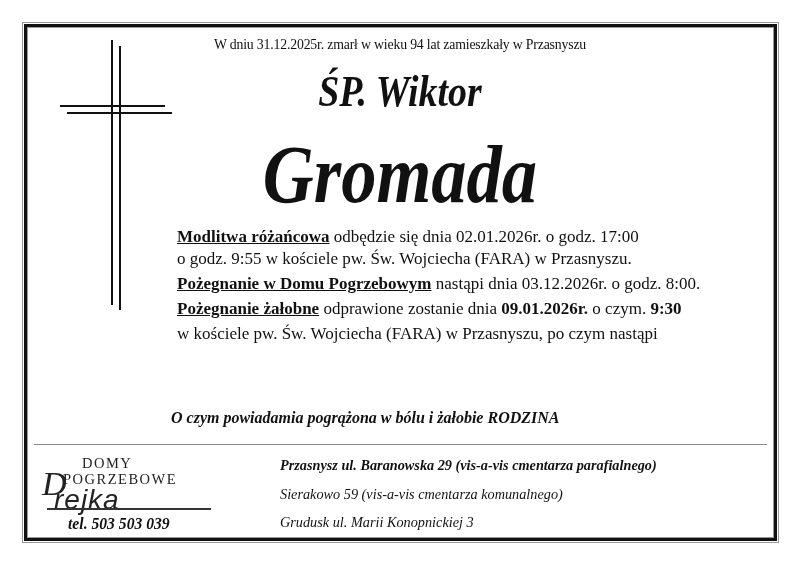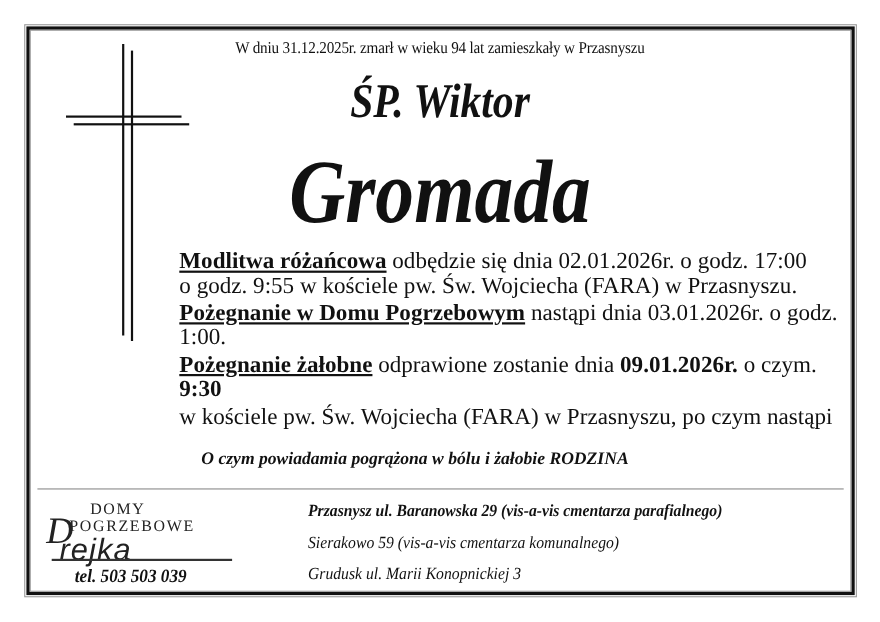--- a/index.html
+++ b/index.html
@@ -4,26 +4,26 @@
 <style>
   html, body { margin:0; padding:0; background:#ffffff; }
   body { width:800px; height:565px; position:relative; overflow:hidden; font-family:"Liberation Serif", serif; color:#111; }
   .frame-outer { position:absolute; left:22px; top:22px; width:757px; height:521px; border:1px solid #9a9a9a; box-sizing:border-box; }
   .frame { position:absolute; left:24px; top:24px; width:753px; height:517px; border:3px solid #111; box-sizing:border-box; }
   .frame-inner { position:absolute; left:27px; top:27px; width:747px; height:511px; border:1px solid #9a9a9a; box-sizing:border-box; }
   .cross-line { position:absolute; background:#111; }
   .top-line { position:absolute; left:0; width:800px; top:36px; text-align:center; font-size:15px; letter-spacing:-0.2px; transform:scaleX(0.92); }
   .sp-name { position:absolute; left:0; width:800px; top:66px; text-align:center; font-size:44px; font-weight:bold; font-style:italic; transform:scaleX(0.86); }
   .surname { position:absolute; left:0; width:800px; top:130px; text-align:center; font-size:82px; font-weight:bold; font-style:italic; line-height:90px; transform:scaleX(0.86); }
-  .body { position:absolute; left:163px; top:226px; width:600px; font-size:21px; line-height:22px; }
+  .body { position:absolute; left:177px; top:226px; width:600px; font-size:17px; line-height:22px; }
   .body p { margin:0; }
   .body .gap { margin-top:3px; }
   .u { font-weight:bold; text-decoration:underline; }
   .b { font-weight:bold; }
-  .closing { position:absolute; left:171px; top:409px; font-size:16px; font-weight:bold; font-style:italic;margin-left:12px; }
+  .closing { position:absolute; left:171px; top:409px; font-size:16px; font-weight:bold; font-style:italic; }
   .separator { position:absolute; left:34px; top:444px; width:733px; height:1px; background:#8a8a8a; }
   .logo-domy { position:absolute; left:82px; top:455px; font-size:14.5px; letter-spacing:1.5px; color:#222;text-align:right; }
   .logo-pogrzebowe { position:absolute; left:63px; top:471px; font-size:14.5px; letter-spacing:1.5px; color:#222; }
   .logo-d { position:absolute; left:42px; top:465px; font-size:34px; font-style:italic; color:#222; }
   .logo-rejka { position:absolute; left:54px; top:484px; font-size:28px; font-style:italic; letter-spacing:1px; color:#222; font-family:"Liberation Sans", sans-serif; font-weight:normal; }
   .logo-rule { position:absolute; left:47px; top:508px; width:164px; height:2px; background:#333; }
   .tel { position:absolute; left:68px; top:514px; font-size:17px; font-weight:bold; font-style:italic; transform:scaleX(0.92); transform-origin:left; }
   .addr { position:absolute; left:280px; font-size:15.5px; font-style:italic; transform:scaleX(0.92); transform-origin:left; white-space:nowrap; }
   .addr.main { font-weight:bold; }
 </style>
@@ -41,21 +41,21 @@
   <div class="cross-line" style="left:67px; top:112px; width:105px; height:2px;"></div>
 </div>
 
 <div class="top-line">W dniu 31.12.2025r. zmarł w wieku 94 lat zamieszkały w Przasnyszu</div>
 <div class="sp-name">ŚP. Wiktor</div>
 <div class="surname">Gromada</div>
 
 <div class="body">
   <p><span class="u">Modlitwa różańcowa</span><span> odbędzie się dnia 02.01.2026r. o godz. 17:00</span></p>
   <p>o godz. 9:55 w kościele pw. Św. Wojciecha (FARA) w Przasnyszu.</p>
-  <p class="gap"><span class="u">Pożegnanie w Domu Pogrzebowym</span><span> nastąpi dnia 03.01.2026r. o godz. 1:00.</span></p>
+  <p class="gap"><span class="u">Pożegnanie w Domu Pogrzebowym</span><span> nastąpi dnia 03.12.2026r. o godz. 8:00.</span></p>
   <p class="gap"><span class="u">Pożegnanie żałobne</span><span> odprawione zostanie dnia </span><span class="b">09.01.2026r.</span><span> o czym. </span><span class="b">9:30</span></p>
   <p class="gap">w kościele pw. Św. Wojciecha (FARA) w Przasnyszu, po czym nastąpi</p>
 </div>
 
 <div class="closing">O czym powiadamia pogrążona w bólu i żałobie RODZINA</div>
 
 <div class="separator"></div>
 
 <div>
   <div class="logo-domy">DOMY</div>

